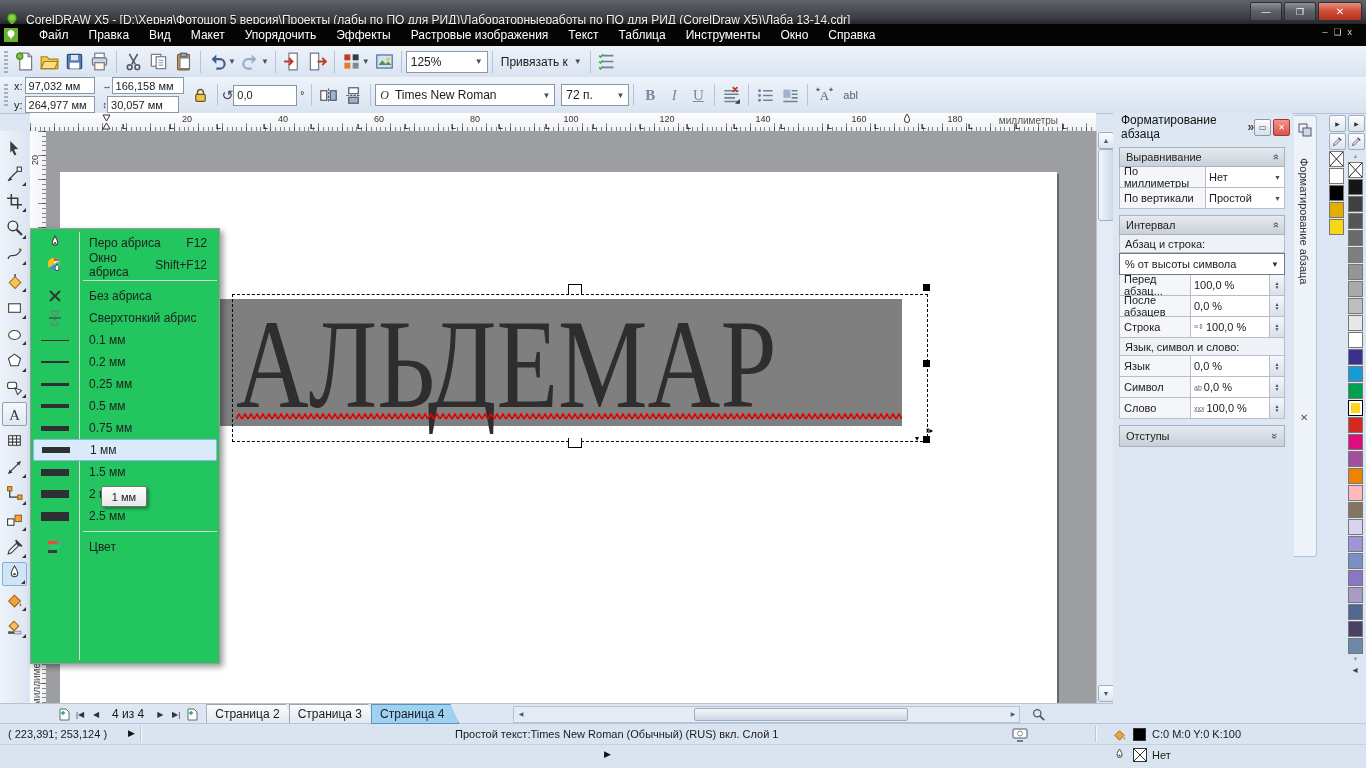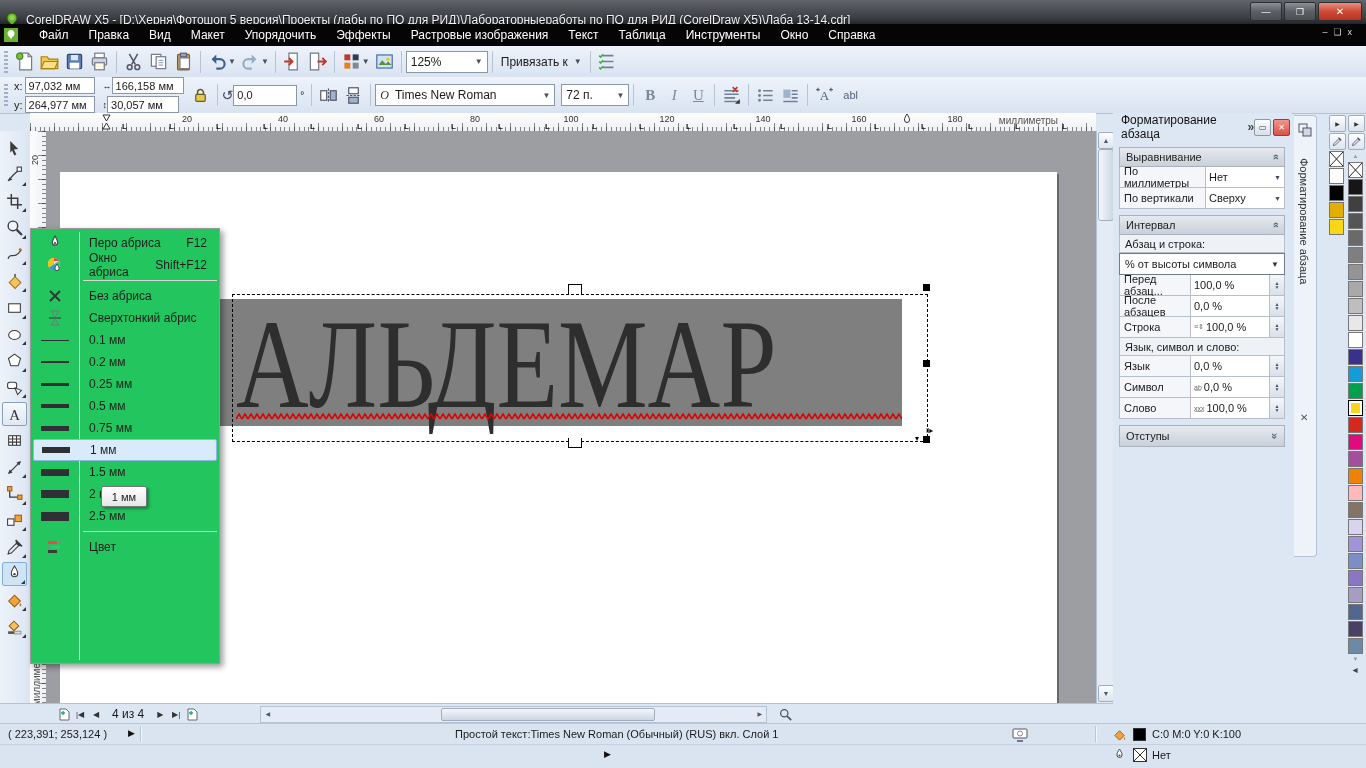--- a/index.html
+++ b/index.html
@@ -764,21 +764,21 @@
       <div class="drow">
         <div class="dlab">По миллиметры</div>
         <div class="dval">
             <span>Нет</span>
             <span class="dar" style="font-size:7px">▼</span>
           </div>
       </div>
       <div class="drow">
         <div class="dlab">По вертикали</div>
         <div class="dval">
-            <span>Сверху</span>
+            <span>Простой</span>
             <span class="dar" style="font-size:7px">▼</span>
           </div>
       </div>
 
       <div class="dheader">
         <span>Интервал</span>
           <span class="chev">»</span>
       </div>
       <div class="dgrouplab">Абзац и строка:</div>
       <div class="dcombo">
@@ -937,20 +937,25 @@
     <div class="pgbtn">◀</div>
     <span id="pgcounter">4 из 4</span>
     <div class="pgbtn">▶</div>
     <div class="pgbtn">▶|</div>
     <div class="pgbtn">
         <svg width="12" height="13" viewBox="0 0 12 13">
           <path d="M2 1h6l3 3v8H2z" fill="#fff" stroke="#667"></path>
           <path d="M3 5h4M5 3v4" stroke="#2a7" stroke-width="1.4"></path>
         </svg>
       </div>
+    <div id="page-tabs" style="display:flex;margin-left:6px">
+        <div class="ptab">Страница 2</div>
+        <div class="ptab">Страница 3</div>
+        <div class="ptab active">Страница 4</div>
+      </div>
     <div id="hscroll">
       <div class="hsbtn" style="left:0">◀</div>
       <div id="hthumb"></div>
       <div class="hsbtn" style="right:0">▶</div>
     </div>
     <div class="pgbtn" style="margin-left:10px">
         <svg width="13" height="13" viewBox="0 0 16 16">
           <circle cx="6.5" cy="6.5" r="4.5" fill="none" stroke="#456" stroke-width="1.5"></circle>
           <path d="M10 10l5 5" stroke="#456" stroke-width="2"></path>
         </svg>

